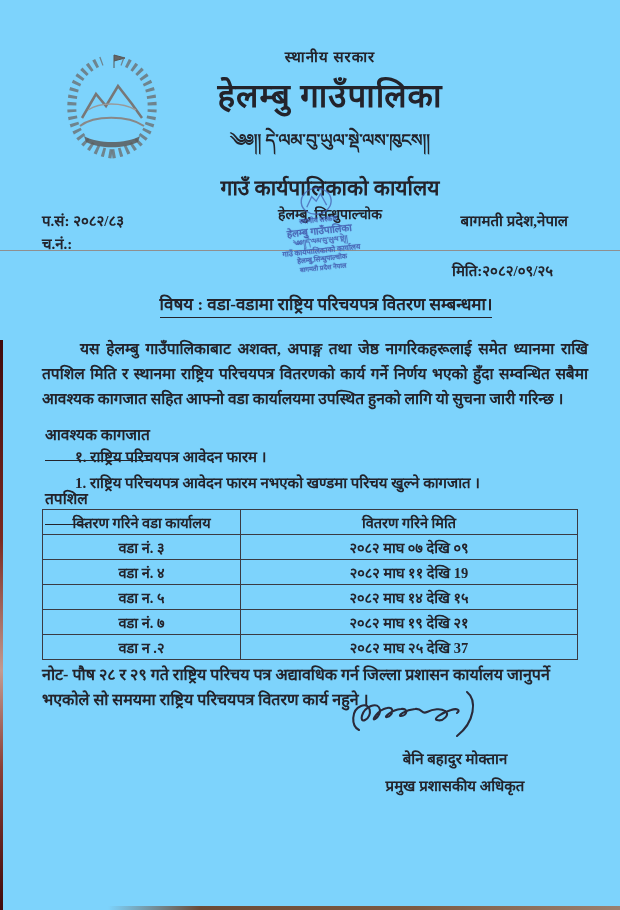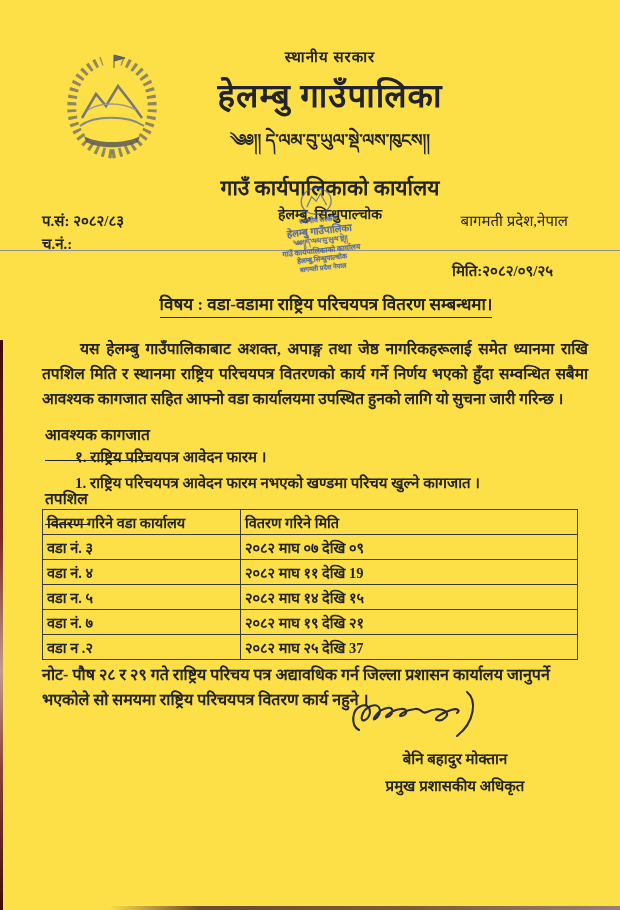--- a/index.html
+++ b/index.html
@@ -1,36 +1,36 @@
 <!DOCTYPE html>
 <html><head>
 <meta charset="utf-8">
 <style>
   * { margin:0; padding:0; box-sizing:border-box; }
   html,body { background:#e8e8e8; }
   .page {
     position:relative;
     width:620px; height:910px;
     margin:0 auto;
-    background:#fde047;
+    background:#7dd3fc;
     overflow:hidden;
     font-family:"Liberation Serif","DejaVu Serif",serif;
     color:#23232b;
   }
   
   .emblem { position:absolute; left:58px; top:52px; width:108px; height:112px; }
   .lh-center { position:absolute; left:110px; right:70px; top:46px; text-align:center; }
   .lh-govt   { font-size:15px; font-weight:700; letter-spacing:1px; }
   .lh-org    { font-size:33px; font-weight:600; margin-top:6px; letter-spacing:1px; }
   .lh-tib    { font-size:17px; font-weight:700; margin-top:4px; }
   .lh-office { font-size:21px; font-weight:700; margin-top:4px; }
   .lh-addr   { font-size:14px; font-weight:700; margin-top:3px; }
   .ref-no    { position:absolute; left:42px;  top:210px; font-size:15px; font-weight:600; }
   .disp-no   { position:absolute; left:42px;  top:233px; font-size:15px; font-weight:600; }
-  .province  { position:absolute; right:52px; top:210px; font-size:15px; font-weight:400;text-align:center; }
+  .province  { position:absolute; right:52px; top:210px; font-size:15px; font-weight:700;text-align:center; }
   .date-line { position:absolute; left:452px; top:260px; font-size:15px; font-weight:600; }
   .rule { position:absolute; left:0; right:0; top:250px; height:1px; background:#8f8f8f; }
   
   .stamp {
     position:absolute; left:252px; top:186px; width:138px; height:122px;
     transform:rotate(-6deg);
     color:rgba(66,88,172,.75);
     text-align:center; line-height:1.25;
     font-weight:700;
     text-shadow:0 0 1px rgba(66,88,172,.45);
@@ -56,21 +56,21 @@
   .sched-head { top:487px; }
   .docs-list { position:absolute; left:75px; top:447px; list-style:none;
                font-size:15px; font-weight:600; }
   .docs-list li { margin-bottom:6px; line-height:20px; }
   
   .sched-table {
     position:absolute; left:42px; top:509px; width:536px;
     border-collapse:collapse; font-size:14.5px; font-weight:600;
   }
   .sched-table th, .sched-table td {
-    border:1.6px solid #3a3a42; text-align:left; padding:2px 4px; height:22px;
+    border:1.6px solid #3a3a42; text-align:center; padding:2px 4px; height:22px;
   }
   .sched-table th { font-weight:700; }
   .sched-table th:first-child, .sched-table td:first-child { width:198px; }
   
   .note-par {
     position:absolute; left:42px; width:550px; top:662px;
     font-size:16px; line-height:25px; font-weight:700;
   }
   .signature-svg { position:absolute; left:345px; top:686px; }
   .sign-block { position:absolute; left:340px; width:230px; top:748px;

